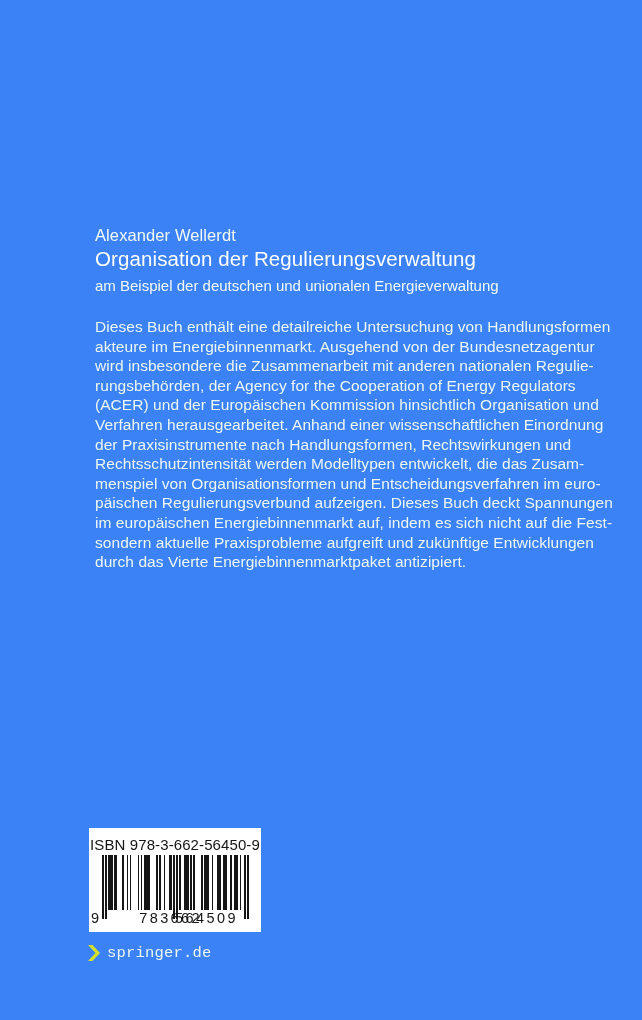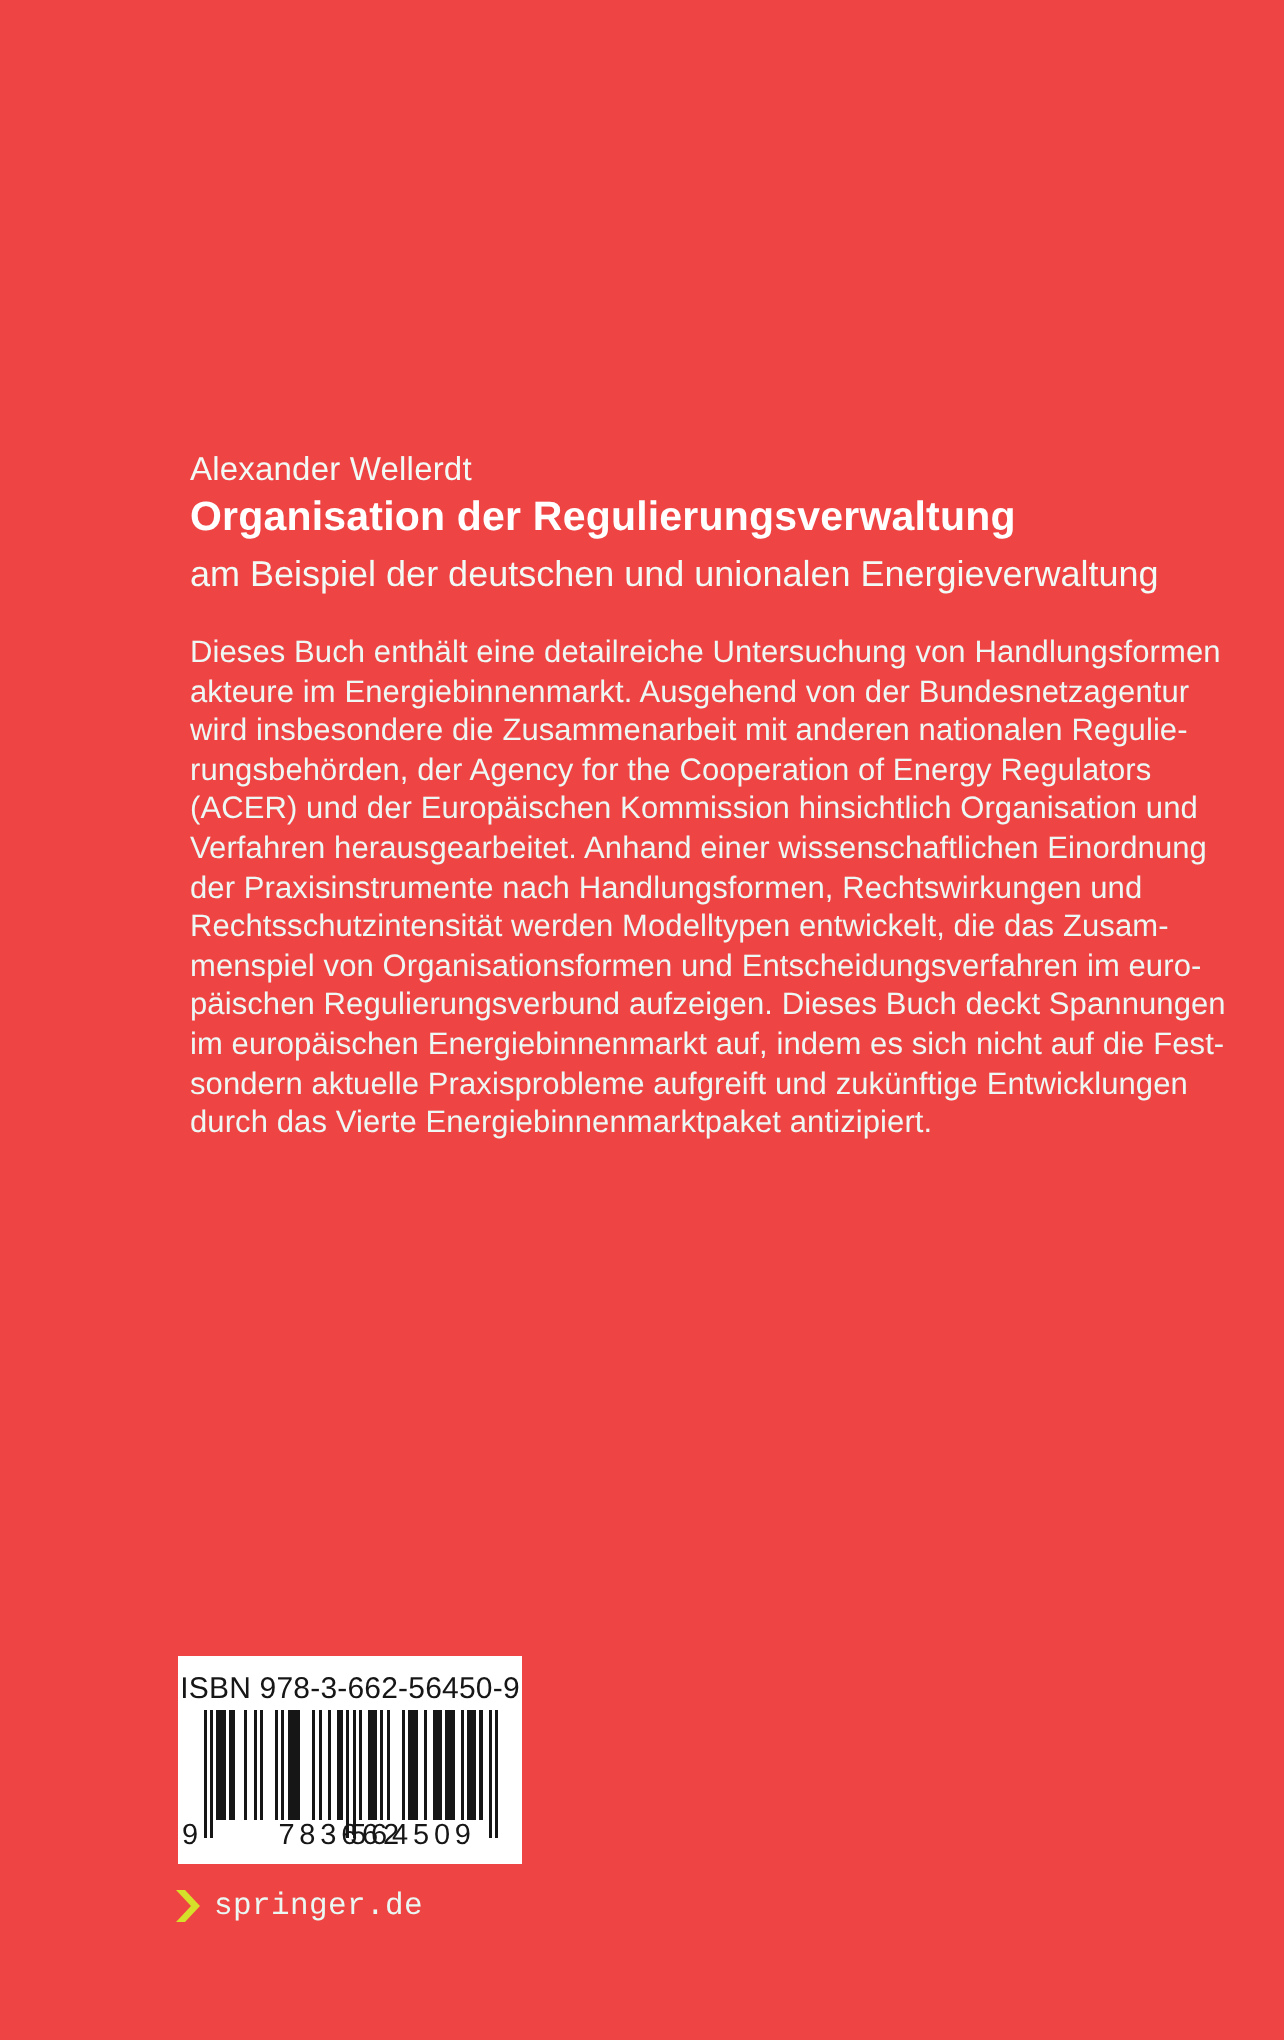--- a/index.html
+++ b/index.html
@@ -1,31 +1,31 @@
 <!DOCTYPE html>
 <html><head>
 <meta charset="utf-8">
 <style>
   html,body { margin:0; padding:0; background:#222; }
   .cover {
     position:relative; width:642px; height:1020px;
-    background:#ef4444; overflow:hidden;
+    background:#3b82f6; overflow:hidden;
     font-family:"Liberation Sans","DejaVu Sans",sans-serif;
   }
   .author {
     position:absolute; left:95px; top:226px;
     font-size:16.5px; color:#F2FAF6; letter-spacing:.1px;
   }
   .title {
     position:absolute; left:95px; top:247px;
-    font-size:20.5px; font-weight:bold; color:#FFFFFF; letter-spacing:.1px;
+    font-size:20.5px; font-weight:normal; color:#FFFFFF; letter-spacing:.1px;
   }
   .subtitle {
     position:absolute; left:95px; top:277px;
-    font-size:18px; color:#F2FAF6;
+    font-size:15px; color:#F2FAF6;
   }
   .blurb {
     position:absolute; left:95px; top:317px; width:482px;
     font-size:15.5px; line-height:19.6px; color:#EDF7F3;
     letter-spacing:.05px; white-space:nowrap;
   }
   .barcode-box {
     position:absolute; left:89px; top:828px; width:172px; height:104px;
     background:#FFFFFF;
   }

